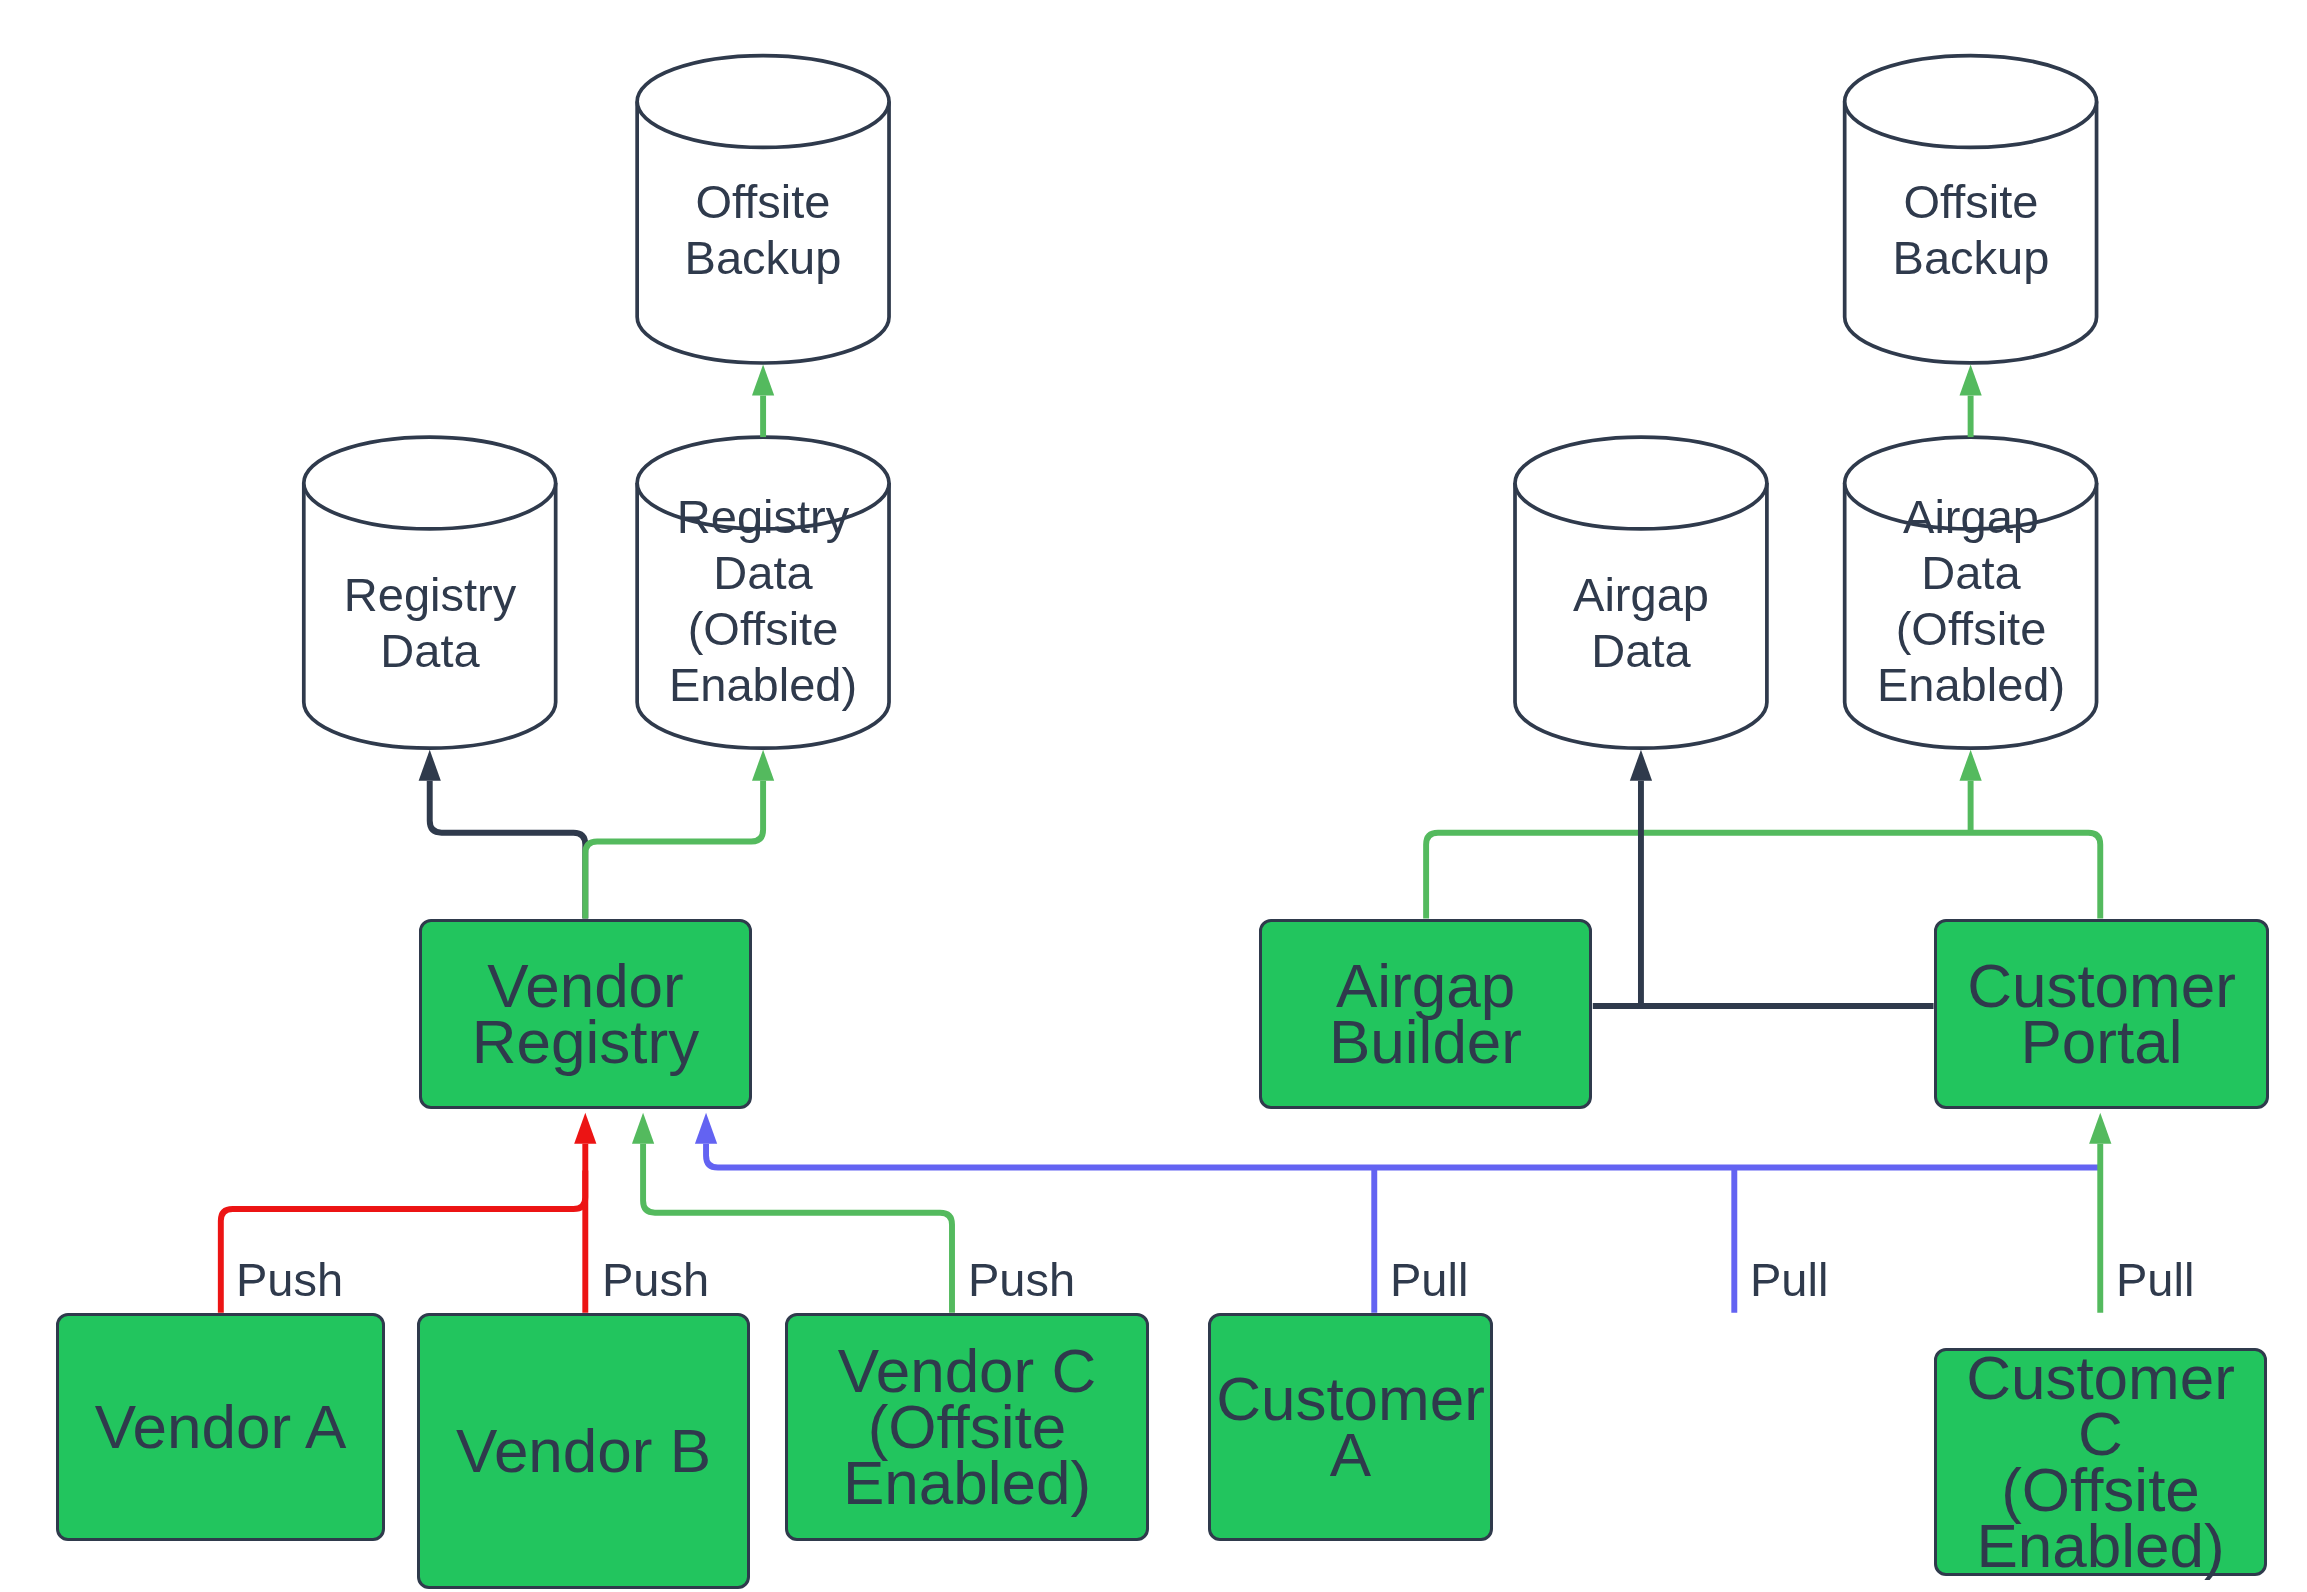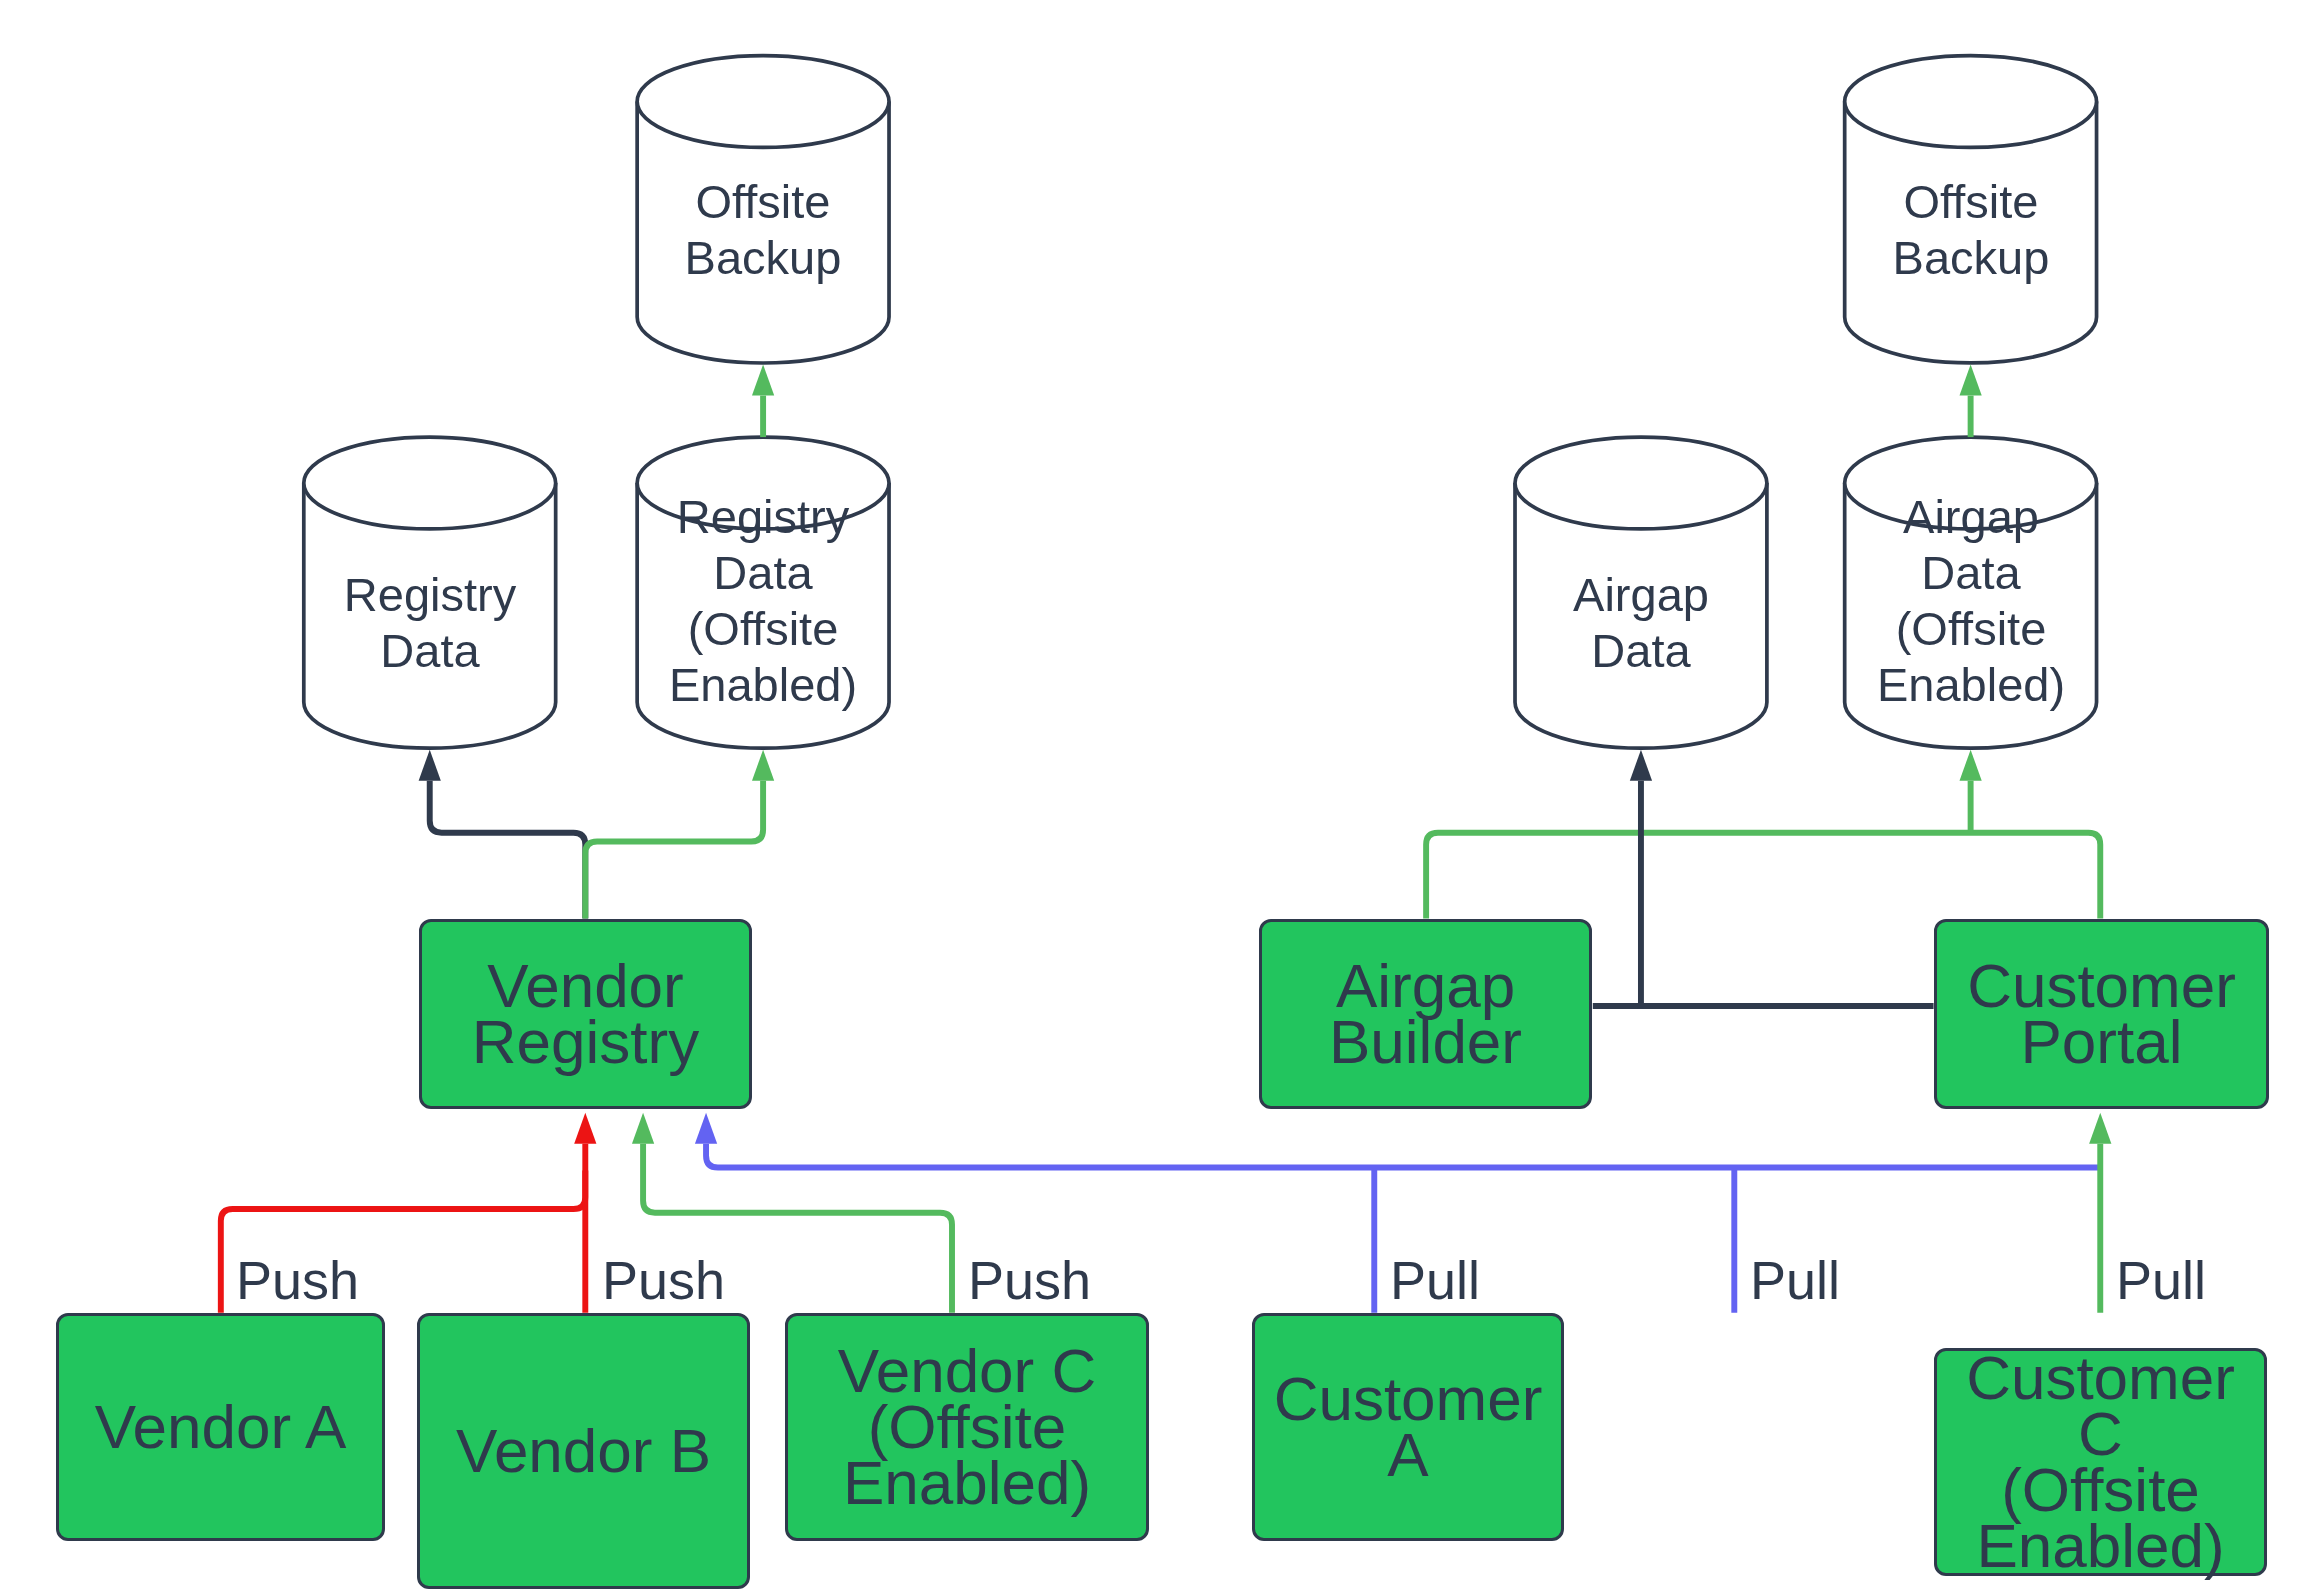--- a/index.html
+++ b/index.html
@@ -39,21 +39,21 @@
     display: flex;
     align-items: center;
     justify-content: center;
     text-align: center;
     font-size: 47px;
     line-height: 56px;
     white-space: pre-line;
   }
   .flow-label {
     position: absolute;
-    font-size: 54px;
+    font-size: 47px;
     line-height: 52px;
     white-space: nowrap;
   }
 </style>
 </head>
 <body>
 
 <div class="stage">
 
   <svg class="shapes" width="2307" height="1592" viewBox="0 0 3114 2149">
@@ -153,21 +153,21 @@
     <span>Vendor A</span>
   </div>
   <div class="box" style="left:417px; top:1313px; width:333px; height:276px;">
     <span>Vendor B</span>
   </div>
   <div class="box" style="left:785px; top:1313px; width:364px; height:228px;">
     <span>Vendor C
 (Offsite
 Enabled)</span>
   </div>
-  <div class="box" style="left:1208px; top:1313px; width:312px; height:228px;margin-left:44px;">
+  <div class="box" style="left:1208px; top:1313px; width:285px; height:228px;">
     <span>Customer A</span>
   </div>
   <div class="box" style="left:1934px; top:1348px; width:333px; height:228px;">
     <span>Customer C
 (Offsite
 Enabled)</span>
   </div>
 
   <div class="flow-label" style="left:236px; top:1254px;">Push</div>
   <div class="flow-label" style="left:602px; top:1254px;">Push</div>

